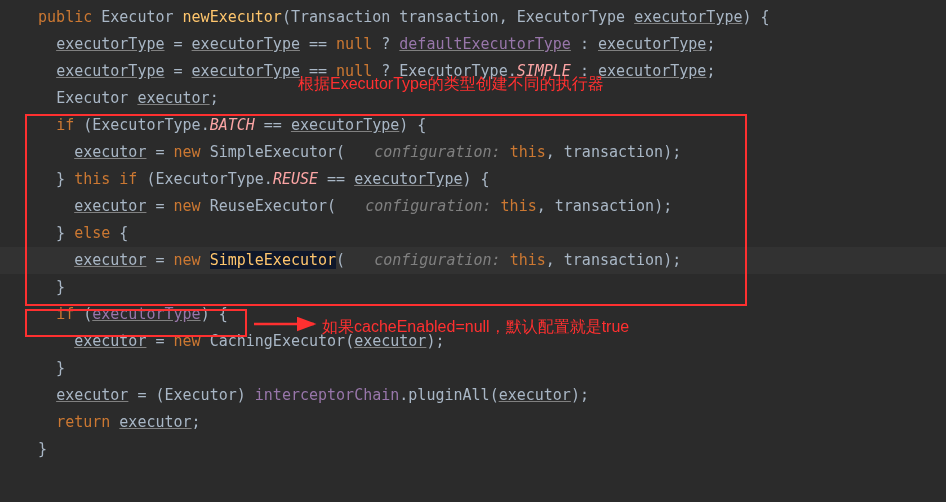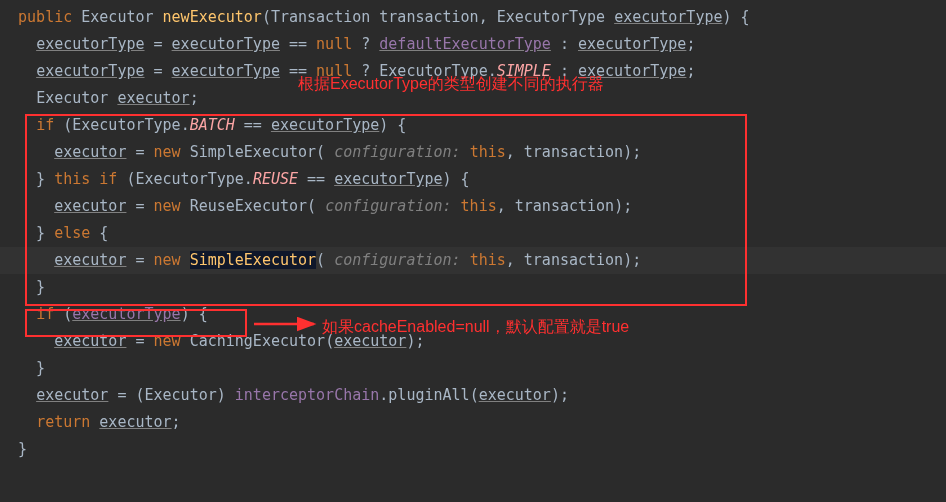--- a/index.html
+++ b/index.html
@@ -10,28 +10,29 @@
     line-height: 1.8;
     color: #a9b7c6;
     width: 946px;
     height: 502px;
     overflow: hidden;
     position: relative;
     padding: 4px 0;
   }
   .line {
     white-space: pre;
+    padding-left: 20px;
     position: relative;
   }
   .kw { color: #cc7832; }
   .type { color: #a9b7c6; }
   .underline { text-decoration: underline; text-decoration-color: #808080; }
   .field { color: #9876aa; }
   .italic { font-style: italic; color: #fca5a5; }
-  .str-hint { color: #808080; font-style: italic; }
+  .str-hint { color: #808080; font-style: italic; margin-left: 20px; }
   .this-kw { color: #cc7832; text-align: center; }
   .method { color: #ffc66d; }
   .new-kw { color: #cc7832; }
   .highlight-bg { background: #323232; }
   .caret-word { background: #0f172a; color: #ffc66d; }
   
   .red-box {
     position: absolute;
     border: 2px solid #ff3030;
     pointer-events: none;

